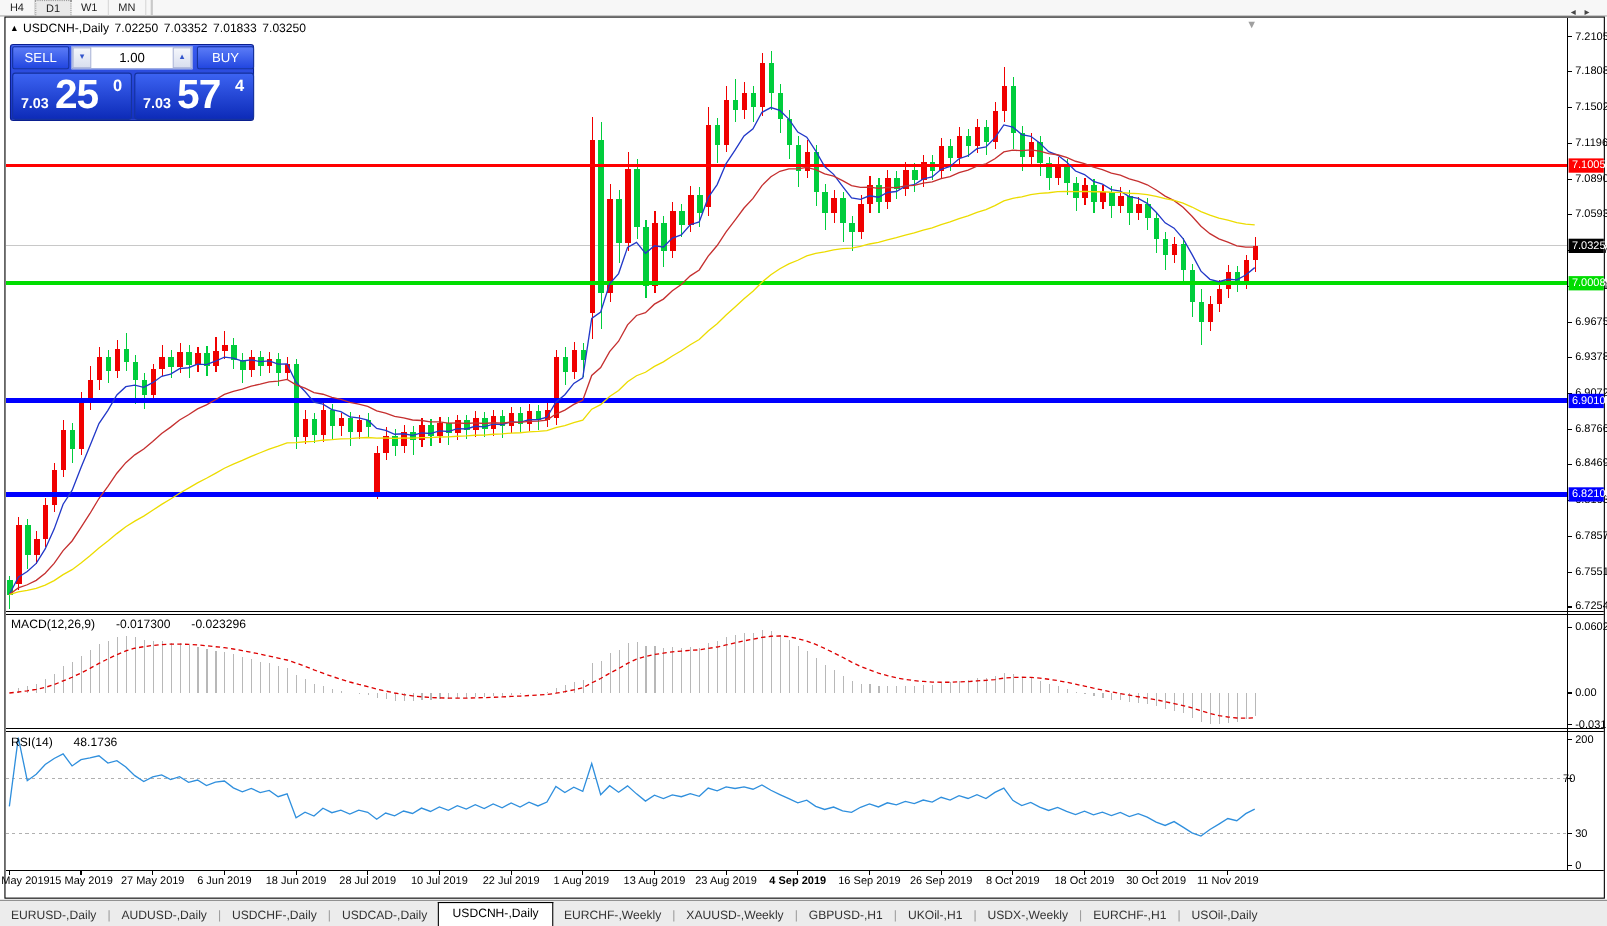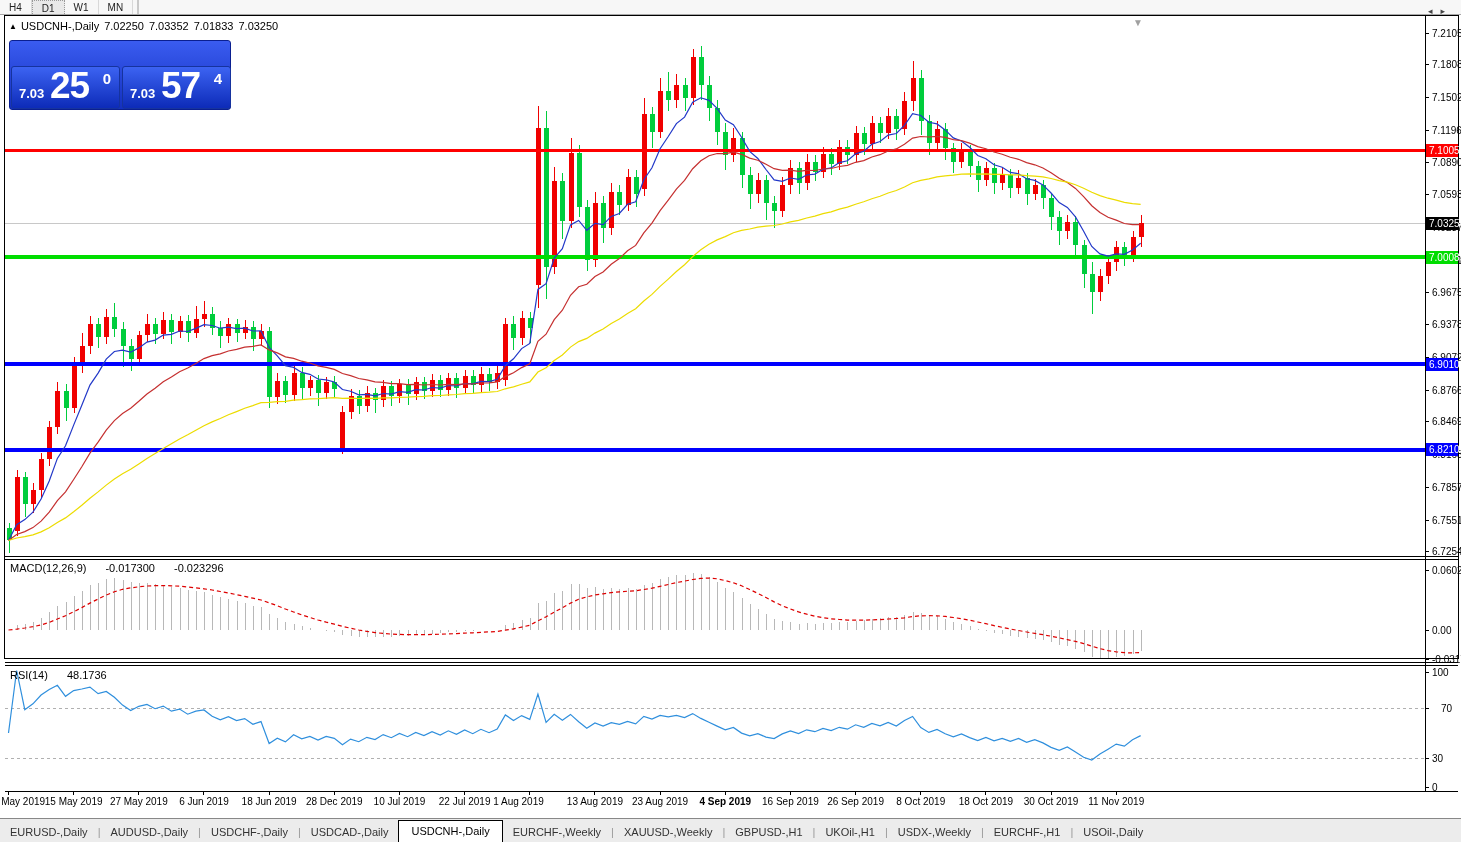--- a/index.html
+++ b/index.html
@@ -6,21 +6,21 @@
   html,body { width:1461px; height:842px; overflow:hidden; background:#fff;
     font-family:"Liberation Sans", sans-serif; }
   
   #toolbar { position:absolute; left:0; top:0; width:1461px; height:15px;
     background:#f7f7f7; border-bottom:1px solid #a8a8a8; display:flex; align-items:stretch; }
   .tf-btn { font-size:10px; color:#222; padding:1px 9px 0 9px; border-right:1px solid #d8d8d8;
     display:flex; align-items:center; cursor:default; }
   .tf-btn.active { background:#e9e9e9; border:1px dotted #9a9a9a; border-bottom:none; }
   #tf-group-end { width:0; border-right:2px solid #c9c9c9; margin-left:4px; }
   
-  #frame { position:absolute; left:4px; top:15px; width:1455px; height:644px;
+  #frame { position:absolute; left:4px; top:15px; width:1455px; height:802px;
     border:1px solid #000; background:#fff; }
   #client { position:absolute; left:0; top:0; width:1453px; height:800px; }
   #chart-svg { position:absolute; left:0; top:0; }
   
   #title { position:absolute; left:4px; top:4px; font-size:11px; color:#000; white-space:nowrap; }
   #title .tri { font-size:8px; margin-right:4px; position:relative; top:-1px; }
   #title span { margin-right:5px; }
   #shift-marker { position:absolute; left:1128px; top:1px; font-size:10px; color:#a0a0a0; }
   
   #trade { position:absolute; left:4px; top:24px; width:222px; height:70px;
@@ -572,20 +572,29 @@
         <line x1="1111.22" y1="775" x2="1111.22" y2="779" stroke="#000" stroke-width="1"></line>
       </svg>
 
     <div id="title">
       <span class="tri">▲</span><span>USDCNH-,Daily</span><span>7.02250</span><span>7.03352</span><span>7.01833</span><span>7.03250</span>
     </div>
 
     <div id="shift-marker">▼</div>
 
     <div id="trade">
+      <div class="tp-row1">
+        <div id="sell-btn" class="tp-btn">SELL</div>
+        <div id="vol-box" style="left:55px; width:110px;">
+          <div class="spin">▼</div>
+          <div id="vol-value">1.00</div>
+          <div class="spin">▲</div>
+        </div>
+        <div id="buy-btn" class="tp-btn">BUY</div>
+      </div>
       <div id="sell-px" class="px-box">
         <span class="px-small">7.03</span>
         <span class="px-big">25</span>
         <span class="px-sup">0</span>
       </div>
       <div id="buy-px" class="px-box">
         <span class="px-small">7.03</span>
         <span class="px-big">57</span>
         <span class="px-sup">4</span>
       </div>
@@ -612,40 +621,40 @@
         <div class="tick-label" style="left: 1427px; top: 335.879px;">6.90720</div>
         <div class="tick-label" style="left: 1427px; top: 368.606px;">6.87660</div>
         <div class="tick-label" style="left: 1427px; top: 400.37px;">6.84690</div>
         <div class="tick-label" style="left: 1427px; top: 433.097px;">6.81630</div>
         <div class="tick-label" style="left: 1427px; top: 465.824px;">6.78570</div>
         <div class="tick-label" style="left: 1427px; top: 498.55px;">6.75510</div>
         <div class="tick-label" style="left: 1427px; top: 530.314px;">6.72540</div>
         <div class="tick-label" style="left: 1427px; top: 549.131px;">0.060273</div>
         <div class="tick-label" style="left: 1427px; top: 608.5px;">0.00</div>
         <div class="tick-label" style="left: 1427px; top: 637.5px;">-0.031725</div>
-        <div class="tick-label" style="left: 1427px; top: 650.5px;">100</div>
-        <div class="tick-label" style="left: 1416px; top: 686.5px; margin-left: 20px;">70</div>
+        <div class="tick-label" style="left: 1427px; top: 650.5px;">200</div>
+        <div class="tick-label" style="left: 1416px; top: 686.5px;">70</div>
         <div class="tick-label" style="left: 1427px; top: 736.5px;">30</div>
         <div class="tick-label" style="left: 1427px; top: 765.5px;">0</div>
         <div class="badge" style="background: rgb(255, 0, 0); color: rgb(255, 255, 255); top: 128.134px;">7.10051</div>
         <div class="badge" style="background: rgb(0, 0, 0); color: rgb(255, 255, 255); top: 200.871px;">7.03250</div>
         <div class="badge" style="background: rgb(0, 221, 0); color: rgb(255, 255, 255); top: 234.678px;">7.00089</div>
         <div class="badge" style="background: rgb(0, 0, 255); color: rgb(255, 255, 255); top: 341.51px;">6.90100</div>
         <div class="badge" style="background: rgb(0, 0, 255); color: rgb(255, 255, 255); top: 427.038px;">6.82103</div>
       </div>
     <div id="date-axis">
         <div class="date-label" style="left: -28px;">3 May 2019</div>
         <div class="date-label" style="left: 26.66px;">15 May 2019</div>
         <div class="date-label" style="left: 91.82px;">27 May 2019</div>
         <div class="date-label" style="left: 156.98px;">6 Jun 2019</div>
         <div class="date-label" style="left: 222.14px;">18 Jun 2019</div>
-        <div class="date-label" style="left: 287.3px;">28 Dec 2019</div>
+        <div class="date-label" style="left: 287.3px;">28 Jul 2019</div>
         <div class="date-label" style="left: 352.46px;">10 Jul 2019</div>
         <div class="date-label" style="left: 417.62px;">22 Jul 2019</div>
-        <div class="date-label" style="left: 460px; padding-left: 23px;">1 Aug 2019</div>
+        <div class="date-label" style="left: 470px; padding-left: 23px;">1 Aug 2019</div>
         <div class="date-label" style="left: 547.94px;">13 Aug 2019</div>
         <div class="date-label" style="left: 613.1px;">23 Aug 2019</div>
         <div class="date-label" style="left: 678.26px; font-weight: bold;">4 Sep 2019</div>
         <div class="date-label" style="left: 743.42px;">16 Sep 2019</div>
         <div class="date-label" style="left: 808.58px;">26 Sep 2019</div>
         <div class="date-label" style="left: 873.74px;">8 Oct 2019</div>
         <div class="date-label" style="left: 938.9px;">18 Oct 2019</div>
         <div class="date-label" style="left: 1004.06px;">30 Oct 2019</div>
         <div class="date-label" style="left: 1069.22px;">11 Nov 2019</div>
       </div>

